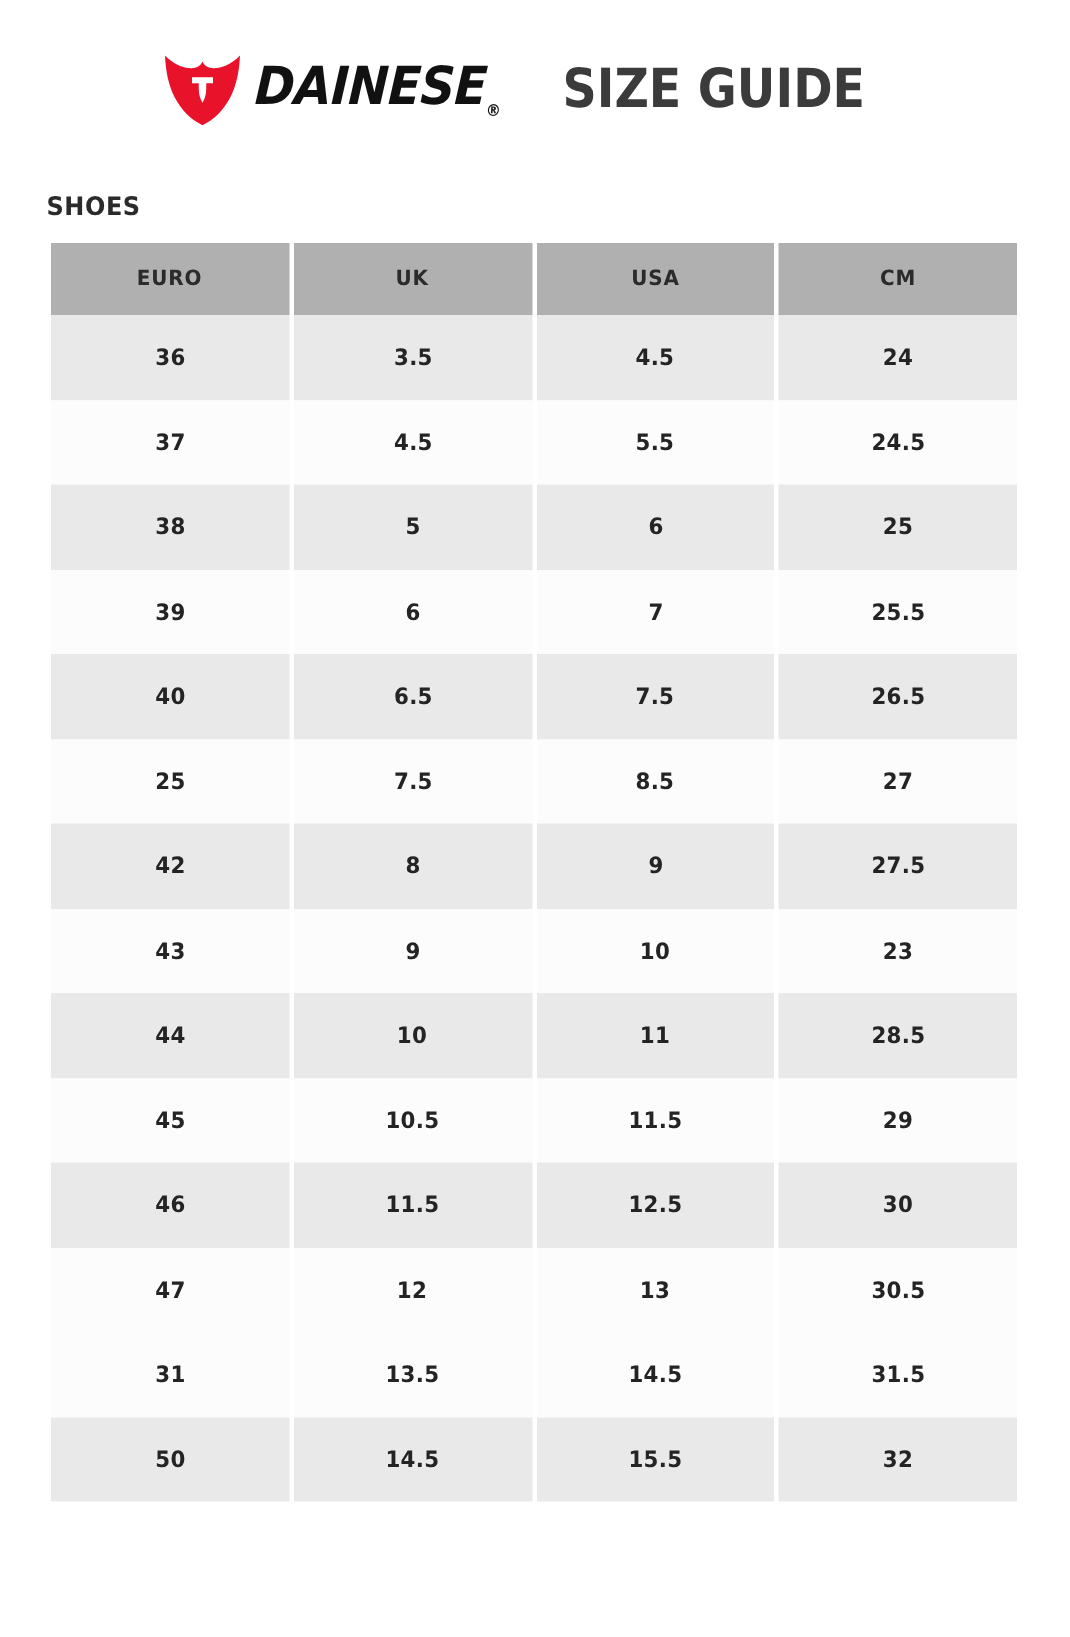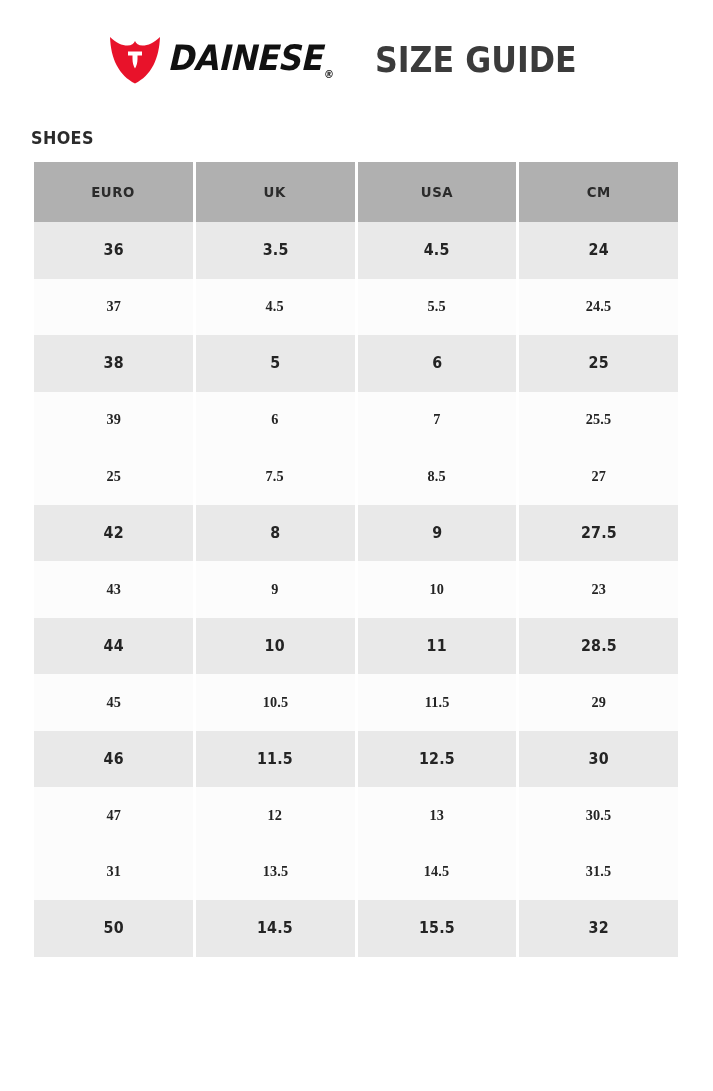--- a/index.html
+++ b/index.html
@@ -105,30 +105,30 @@
     vertical-align: middle;
     font-family: "DejaVu Sans", sans-serif;
     font-weight: bold;
     padding: 0;
   }
   .size-table thead th {
     background: #b0b0b0;
     color: #2b2b2b;
     font-size: 14px;
     letter-spacing: 0.6px;
-    height: 60px;
+    height: 48px;
   }
   .size-table tbody td {
     font-size: 15px;
     color: #242424;
     height: 56.5px;
     letter-spacing: 0.2px;
   }
   .size-table tbody tr.shade td { background: #e9e9e9; }
-  .size-table tbody tr.plain td { background: #fcfcfc; font-family: Liberation Serif, serif; }
+  .size-table tbody tr.plain td { background: #fcfcfc; }
 
   .cell-text { display: inline-block; transform: scaleX(0.95); }
 </style>
 </head>
 <body>
 
 <div class="brand-bar">
   <div class="brand-lockup">
 
     <svg class="logo-mark" viewBox="0 0 104 98">
@@ -171,20 +171,26 @@
         <td><span class="cell-text">5</span></td>
         <td><span class="cell-text">6</span></td>
         <td><span class="cell-text">25</span></td>
       </tr>
       <tr class="plain">
         <td><span class="cell-text">39</span></td>
         <td><span class="cell-text">6</span></td>
         <td><span class="cell-text">7</span></td>
         <td><span class="cell-text">25.5</span></td>
       </tr>
+      <tr class="shade">
+        <td><span class="cell-text">40</span></td>
+        <td><span class="cell-text">6.5</span></td>
+        <td><span class="cell-text">7.5</span></td>
+        <td><span class="cell-text">26.5</span></td>
+      </tr>
       <tr class="plain">
         <td><span class="cell-text">25</span></td>
         <td><span class="cell-text">7.5</span></td>
         <td><span class="cell-text">8.5</span></td>
         <td><span class="cell-text">27</span></td>
       </tr>
       <tr class="shade">
         <td><span class="cell-text">42</span></td>
         <td><span class="cell-text">8</span></td>
         <td><span class="cell-text">9</span></td>

